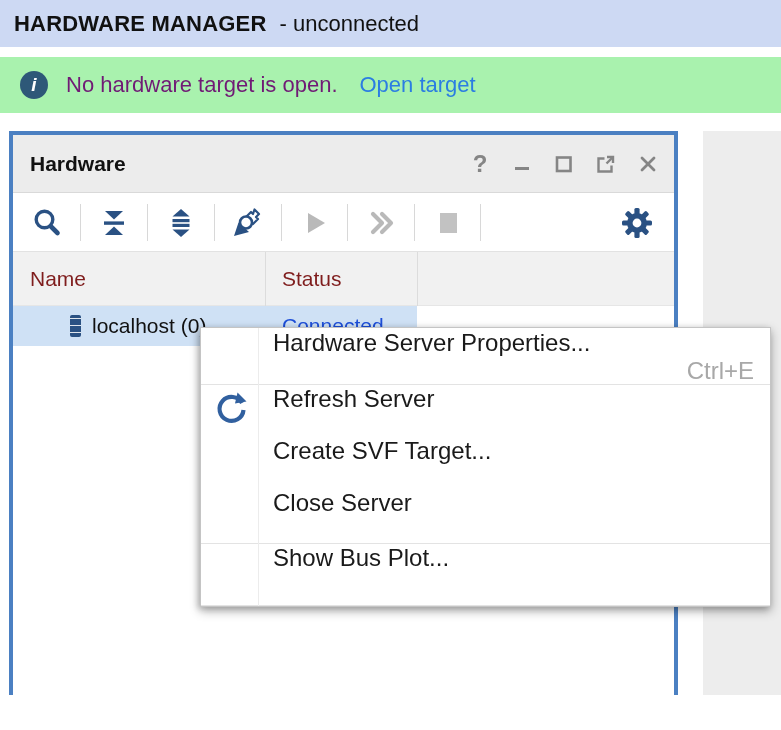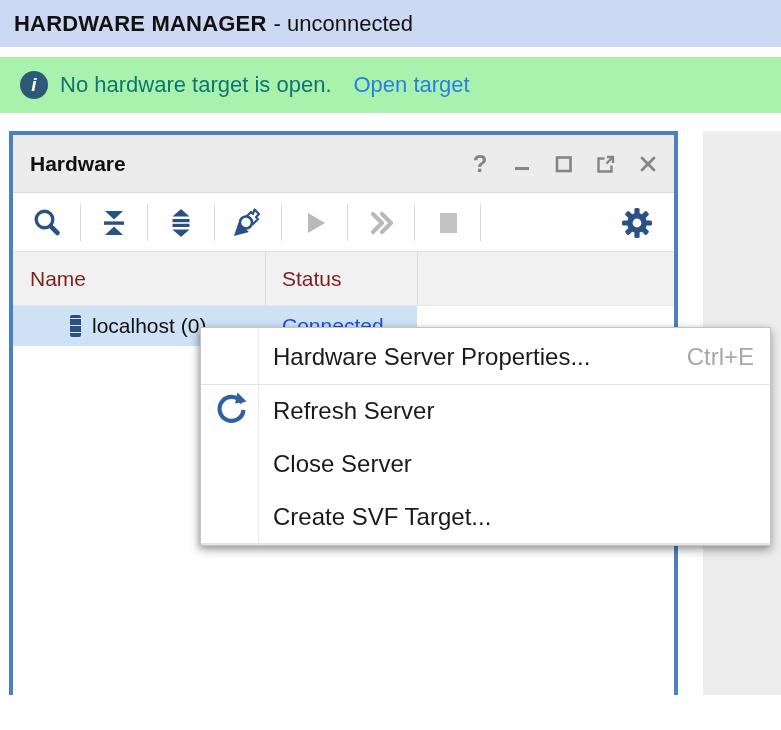--- a/index.html
+++ b/index.html
@@ -3,29 +3,29 @@
 <meta charset="utf-8">
 <style>
   * { margin:0; padding:0; box-sizing:border-box; }
   body { background:#ffffff; font-family:"Liberation Sans", sans-serif; }
   .screen { position:relative; width:781px; height:695px; background:#ffffff; overflow:hidden; }
 
   
   .topbar { position:absolute; left:0; top:0; width:781px; height:47px;
     background:#cdd9f3; display:flex; align-items:center; padding-left:14px; }
   .topbar .title { font-size:22px; font-weight:bold; color:#111; letter-spacing:0.2px; }
-  .topbar .subtitle { font-size:22px; color:#111; margin-left:7px; }
+  .topbar .subtitle { font-size:22px; color:#111; margin-left:13px; }
 
   
   .infobar { position:absolute; left:0; top:57px; width:781px; height:56px;
     background:#a9f2ae; display:flex; align-items:center; padding-left:20px; }
   .info-icon { width:28px; height:28px; border-radius:50%; background:#2e5878;
     color:#ffffff; font-size:19px; font-weight:bold; font-style:italic;
     display:flex; align-items:center; justify-content:center; flex:0 0 auto; }
-  .infobar .msg { font-size:22px; color:#0f766e; margin-left:12px; }
+  .infobar .msg { font-size:22px; color:#701a75; margin-left:18px; }
   .infobar .link { font-size:22px; color:#2b7de2; margin-left:22px; cursor:pointer; }
 
   
   .side-area { position:absolute; left:703px; top:131px; width:78px; height:587px; background:#ededed; }
 
   
   .panel { position:absolute; left:9px; top:131px; width:669px; height:587px;
     background:#ffffff; border:4px solid #4b80c2; }
   .panel-titlebar { position:absolute; left:0; top:0; width:661px; height:58px;
     background:#ececec; border-bottom:1px solid #d9d9d9; display:flex; align-items:center; }
@@ -57,22 +57,22 @@
     background-image:repeating-linear-gradient(to bottom, rgba(255,255,255,0) 0 3px, rgba(255,255,255,.85) 3px 4px, rgba(255,255,255,0) 4px 7px); }
   .trow .cell-name { position:absolute; left:79px; font-size:21px; color:#111; }
   .trow .cell-status { position:absolute; left:269px; font-size:21px; color:#1d4ed8; }
 
   
   .context-menu { position:absolute; left:200px; top:327px; width:571px;
     background:#ffffff; border:1px solid #c4c4c4;
     box-shadow:0 4px 10px rgba(0,0,0,0.30), -2px 2px 6px rgba(0,0,0,0.18);
     z-index:10; padding-top:1px; }
   .gutter-line { position:absolute; left:57px; top:0; bottom:0; width:1px; background:#ececec; }
-  .menu-item { position:relative; height:52px; display:flex; align-items:center;
-    padding-left:72px; padding-right:16px; font-size:24px; color:#1a1a1a; cursor:pointer; }
+  .menu-item { position:relative; height:52px; display:flex; align-items:flex-start;
+    padding-left:72px; padding-right:16px; font-size:24px; color:#1a1a1a; cursor:pointer;flex-direction:column; }
   .menu-item.first { height:55px; }
   .menu-item.tall { height:61px; }
   .menu-item.last { height:57px; }
   .menu-shortcut { margin-left:auto; color:#a8a8a8; font-size:24px; }
   .menu-sep { height:1px; background:#e3e3e3; }
   .menu-ic { position:absolute; left:12px; top:50%; transform:translateY(-50%); }
   .xvc-chip { width:26px; height:29px; border-radius:2px; background:#2c4e85; position:relative; }
   .xvc-chip .band { position:absolute; left:2px; right:2px; top:4px; height:7px; background:#b23442; }
   .xvc-chip .dash1 { position:absolute; left:3px; top:0; width:12px; height:2px; background:#d9e2ef; }
   .xvc-chip .dash2 { position:absolute; right:3px; bottom:2px; width:10px; height:2px; background:#d9e2ef; }
@@ -224,28 +224,31 @@
       <span class="menu-ic">
         <svg width="36" height="36" viewBox="0 0 36 36" fill="none">
           <path d="M29 13 A12 12 0 1 0 30.5 20" stroke="#31609f" stroke-width="4.2"></path>
           <polygon points="24.5,2.5 33.5,11.5 22,13.5" fill="#31609f"></polygon>
         </svg>
       </span>
       <span>Refresh Server</span>
     </div>
 
 
+    <div class="menu-item">
+      <span>Create SVF Target...</span>
+    </div>
+
     <div class="menu-item" style="height:54px">
       <span>Close Server</span>
     </div>
 
-    <div class="menu-item">
-      <span>Create SVF Target...</span>
-    </div>
-
     <div class="menu-sep"></div>
 
+    <div class="menu-item tall">
+      <span>Show Bus Plot...</span>
+    </div>
 
     <div class="menu-sep"></div>
 
   </div>
 
 </div>
 
 </body></html>

